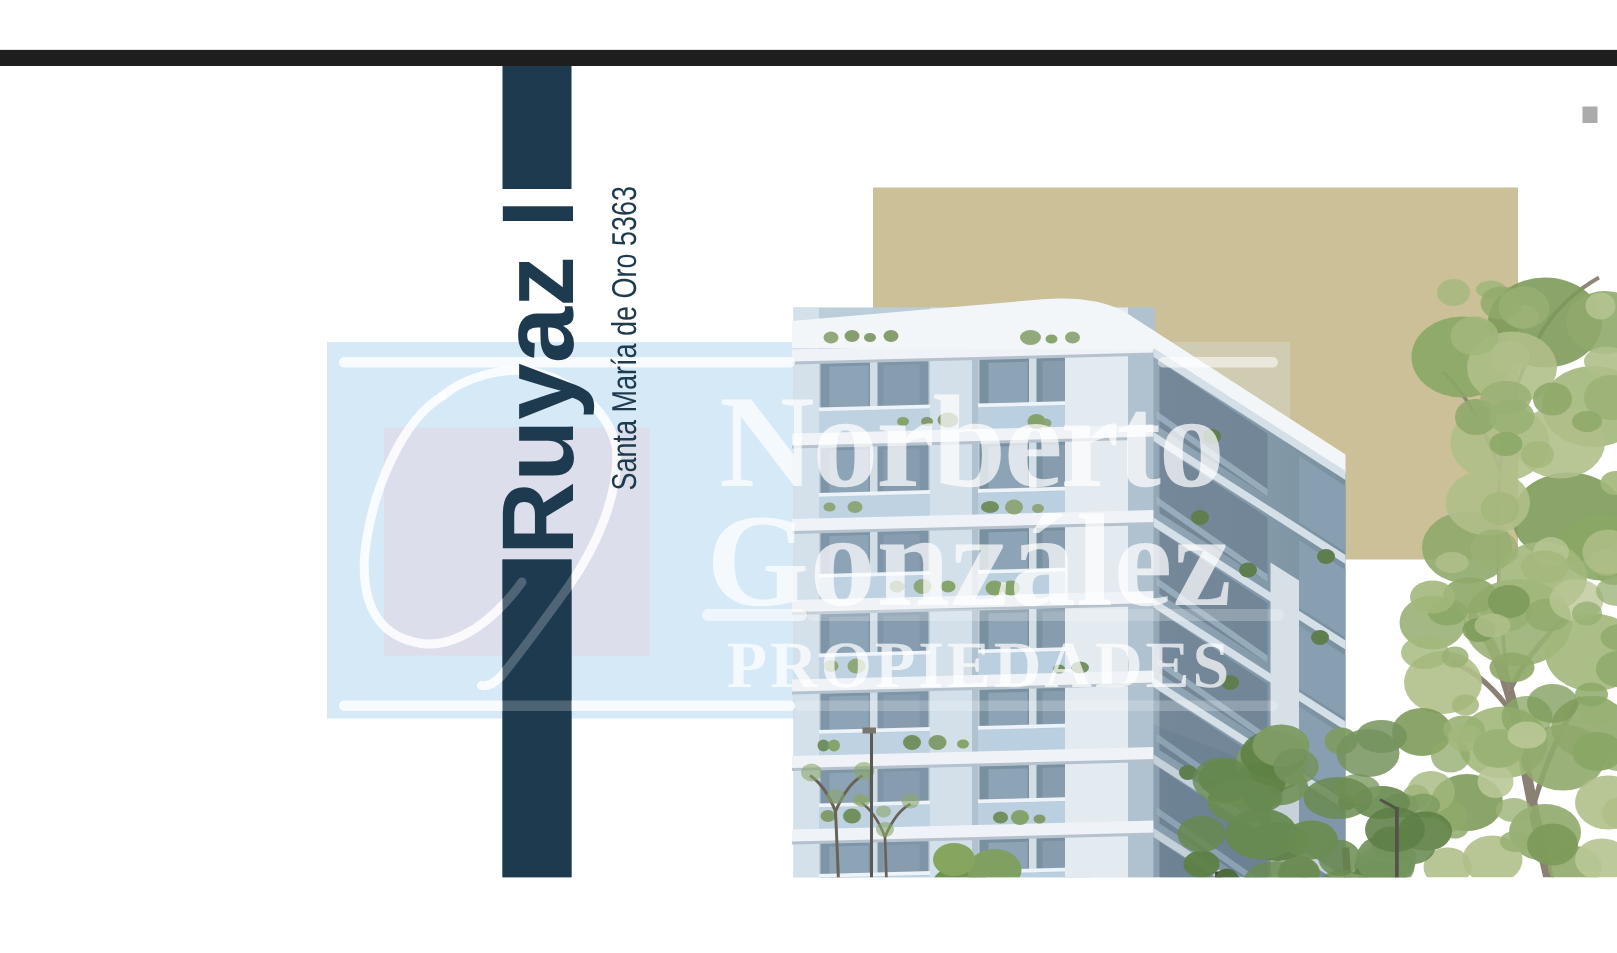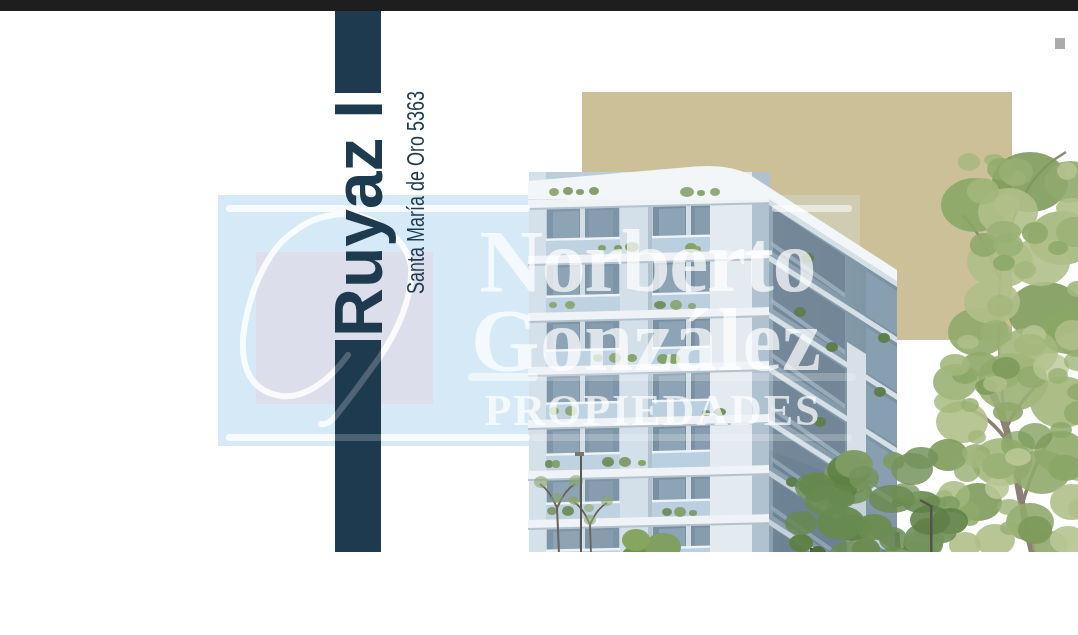--- a/index.html
+++ b/index.html
@@ -1,17 +1,17 @@
 <!DOCTYPE html>
 <html><head>
 <meta charset="utf-8">
 <style>
   html,body{margin:0;padding:0;background:#fff;}
   #stage{position:relative;width:1078px;height:552px;overflow:hidden;background:#fff;
-         font-family:"Liberation Sans",sans-serif;}
+         font-family:"Liberation Sans",sans-serif;margin-top:33px;}
   svg{display:block;}
 </style>
 </head>
 <body>
 <div id="stage">
 <svg width="1078" height="635" viewBox="0 0 1078 635">
   <defs>
     <linearGradient id="sideg" x1="0" y1="0" x2="1" y2="0">
       <stop offset="0" stop-color="#93a7b7"></stop>
       <stop offset="1" stop-color="#78909f"></stop>

